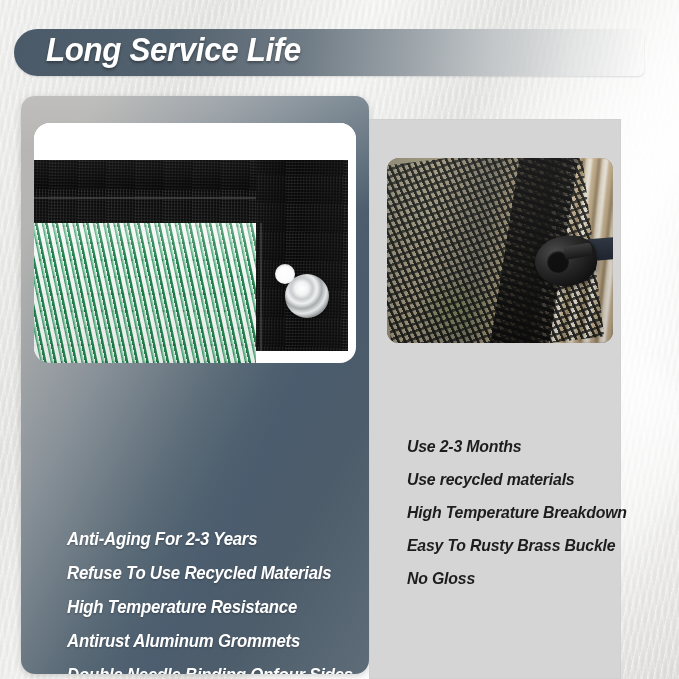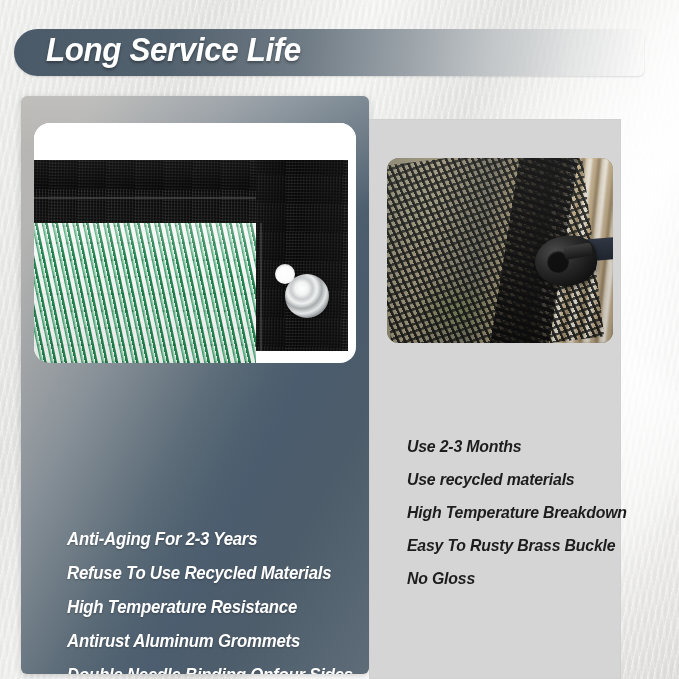--- a/index.html
+++ b/index.html
@@ -90,21 +90,21 @@
     white-space: nowrap;
   }
 
   
   #left-panel {
     position: absolute;
     left: 21px;
     top: 96px;
     width: 348px;
     height: 578px;
-    border-radius: 6px;
+    border-radius: 14px;
     background: linear-gradient(118deg,
         #b9b7b4 0%,
         #b4b4b2 12%,
         #8b939a 33%,
         #5d6d79 52%,
         #46586a 66%,
         #3d4e5d 78%,
         #3b4c5b 100%);
     box-shadow: 0 2px 7px rgba(0,0,0,0.18);
     overflow: hidden;

